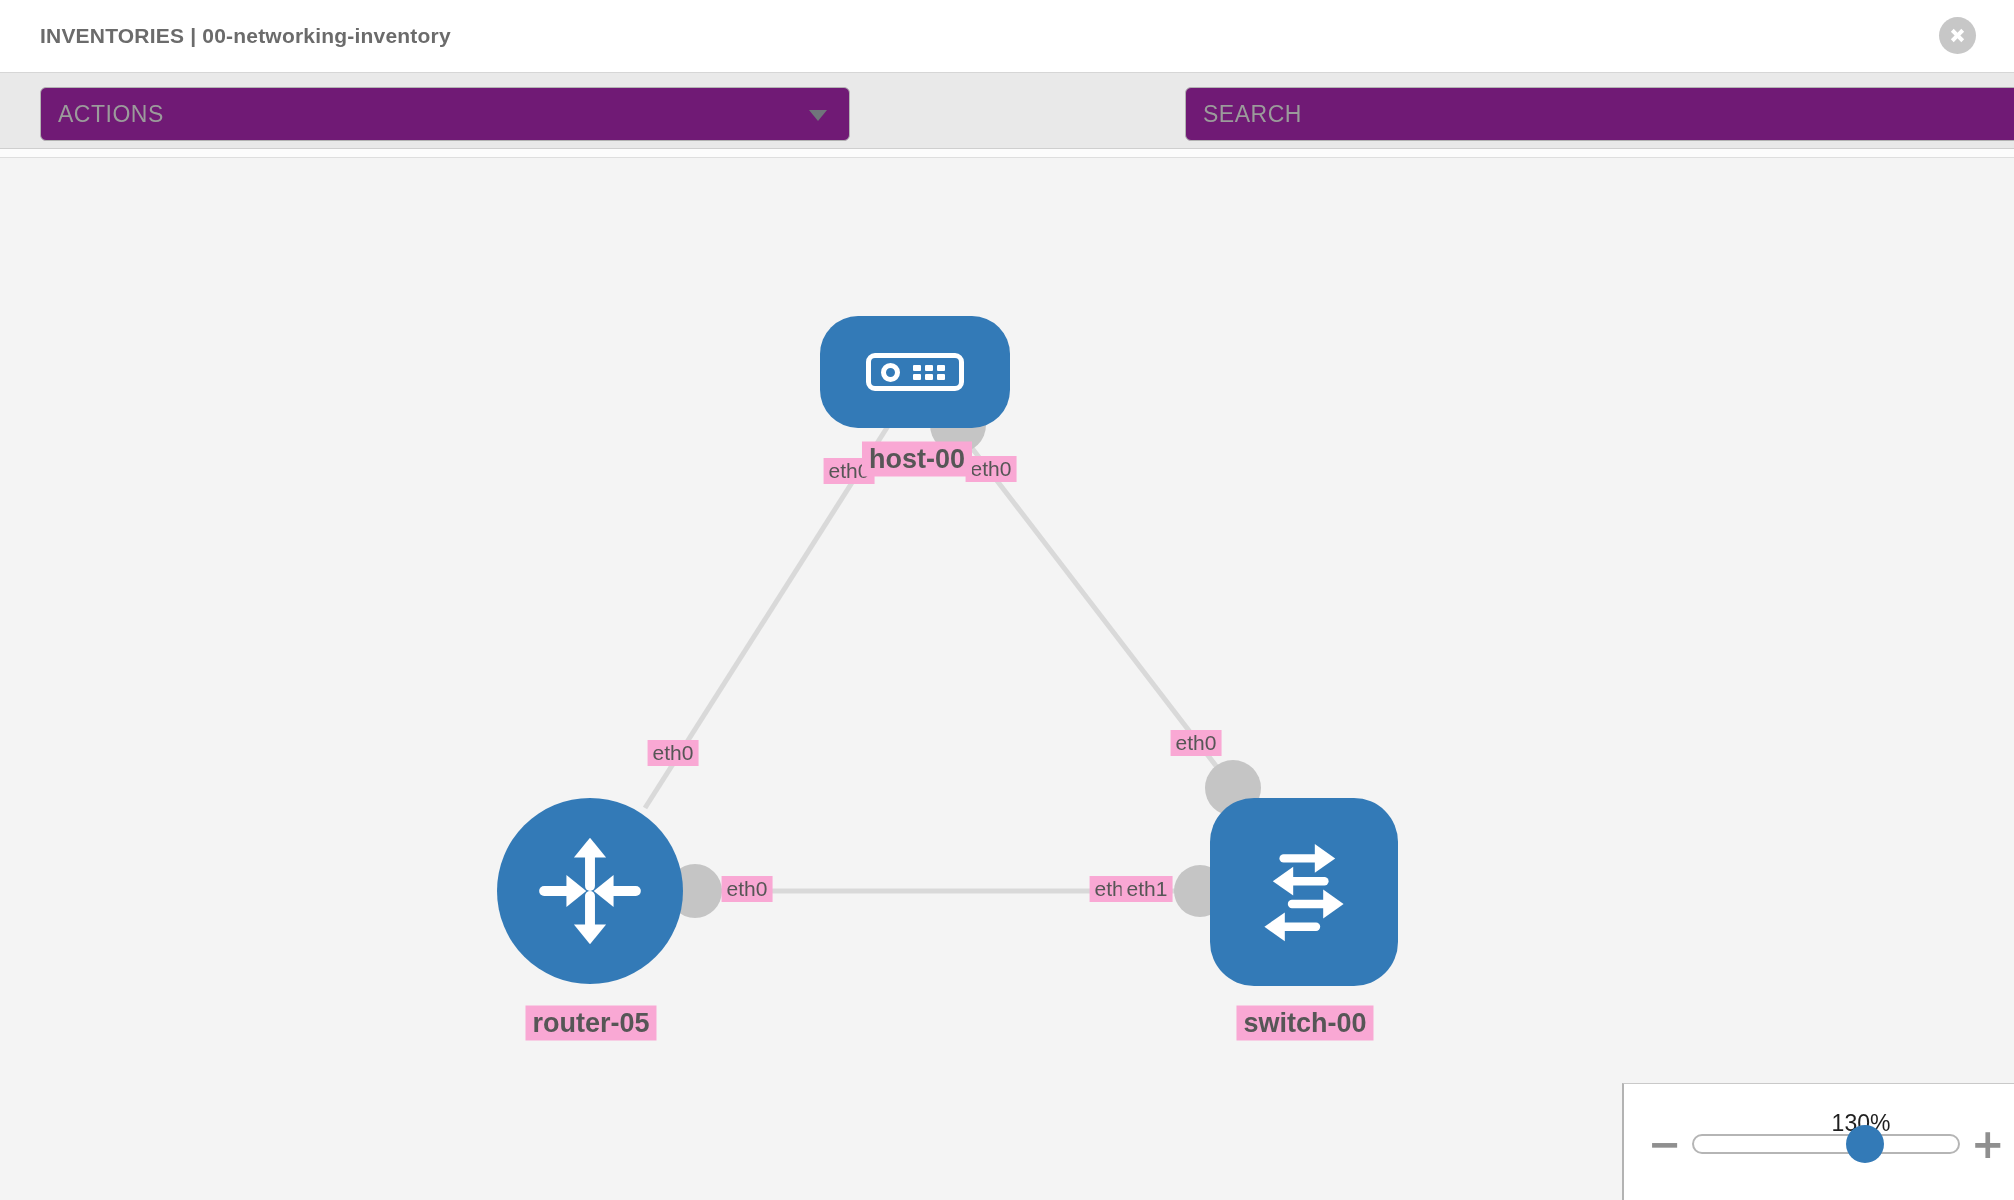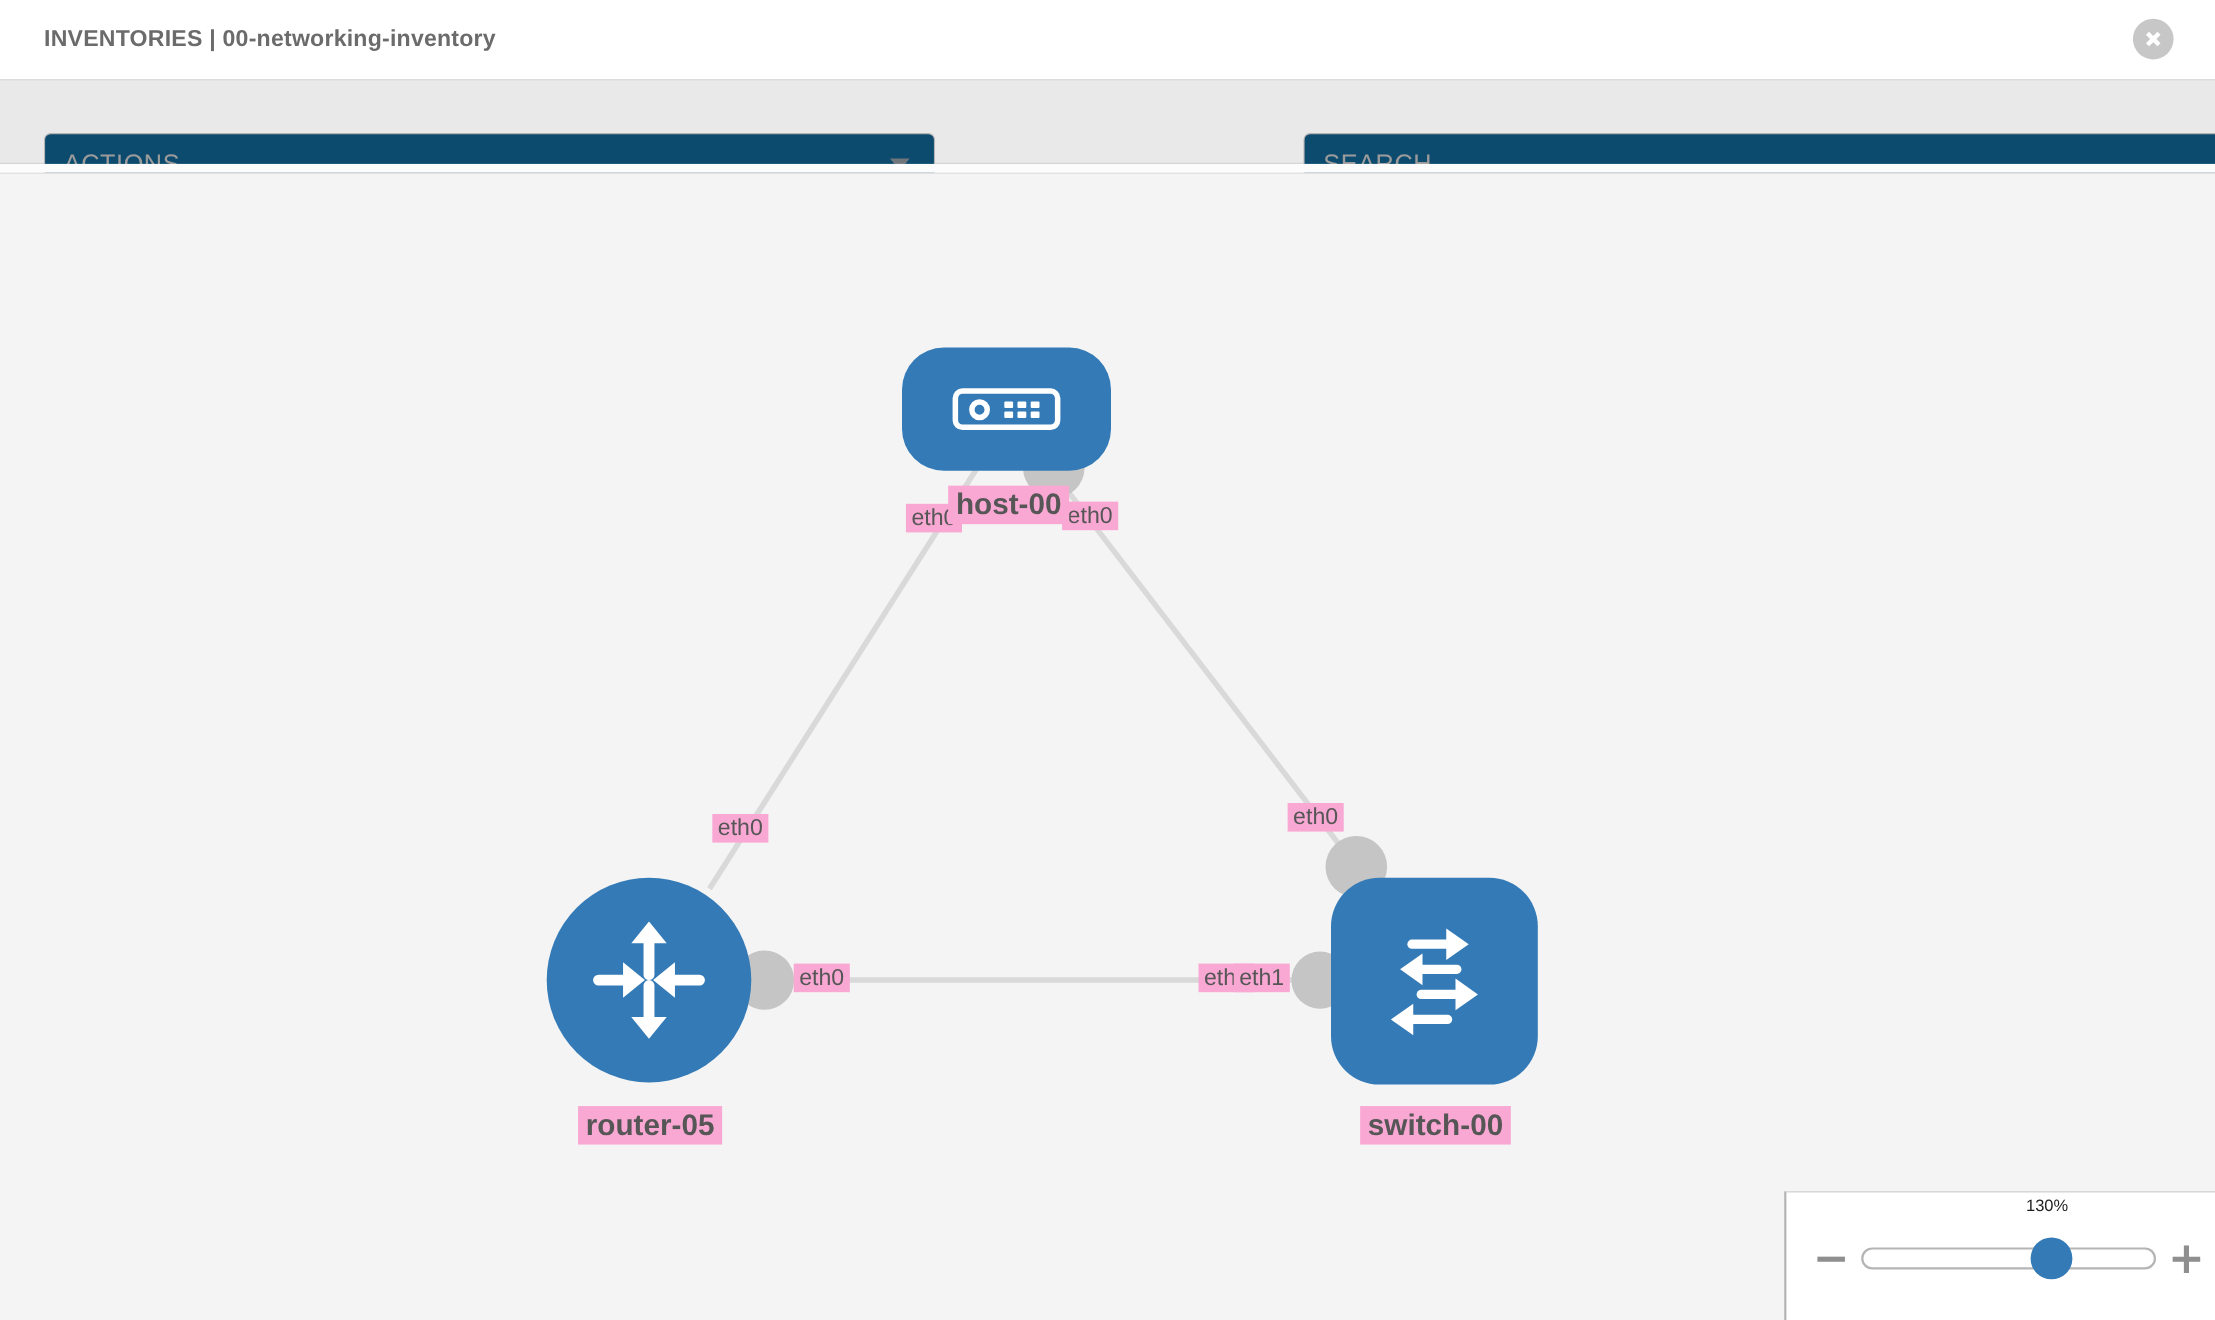--- a/index.html
+++ b/index.html
@@ -7,21 +7,21 @@
   #app { position:relative; width:2014px; height:1200px; overflow:hidden; background:#fff; }
 
   
   .header { position:absolute; left:0; top:0; width:2014px; height:72px; background:#fff; }
   .page-title { position:absolute; left:40px; top:0; line-height:72px; font-size:21px; font-weight:bold; color:#6b6b6b; letter-spacing:.2px; }
   .close-btn { position:absolute; left:1939px; top:17px; width:37px; height:37px; border-radius:50%; background:#c7c7c7; border:none; cursor:pointer; display:flex; align-items:center; justify-content:center; }
   .close-btn svg { width:19px; height:19px; }
 
   
   .toolbar { position:absolute; left:0; top:72px; width:2014px; height:77px; background:#e9e9e9; border-top:1px solid #d6d6d6; border-bottom:1px solid #cfcfcf; }
-  .select-box { position:absolute; top:14px; height:54px; background:#0c4a6e; border:1px solid #b3b3b3; border-radius:6px; display:flex; align-items:center; cursor:pointer;margin-top:34px; }
+  .select-box { position:absolute; top:14px; height:54px; background:#701a75; border:1px solid #b3b3b3; border-radius:6px; display:flex; align-items:center; cursor:pointer; }
   .select-box .sel-label { padding-left:17px; font-size:23px; color:#9b9b9b; letter-spacing:.5px; }
   .caret { position:absolute; right:22px; top:50%; margin-top:-4px; width:0; height:0; border-left:9px solid transparent; border-right:9px solid transparent; border-top:11px solid #70757b; }
   .actions-box { left:40px; width:810px; }
   .search-box { left:1185px; width:884px; }
   .tool-icon-btn { position:absolute; top:95px; width:40px; height:40px; background:none; border:none; cursor:pointer; padding:0; }
   .tool-icon-btn svg { width:36px; height:36px; fill:#7b848e; }
   .wrench-btn { left:1047px; }
   .key-btn { left:1116px; }
 
   
@@ -46,21 +46,21 @@
 
   
   .dlabel { position:absolute; transform:translate(-50%,-50%); background:#f9a8d4; color:#565656; white-space:nowrap; z-index:3; }
   .node-label { font-size:27px; padding:2px 7px; z-index:4;font-weight:bold; }
   .iface-label { font-size:21px; padding:1px 5px; }
   .iface-back { z-index:3; }
   .iface-front { z-index:4; }
 
   
   .zoom-panel { position:absolute; left:1622px; top:1083px; width:392px; height:117px; background:#fff; border-top:1px solid #c9c9c9; border-left:2px solid #b3b3b3; z-index:5; }
-  .zoom-level { position:absolute; left:237px; top:4px; transform:translateX(-50%); font-size:15px; color:#1f1f1f; }
+  .zoom-level { position:absolute; left:237px; top:26px; transform:translateX(-50%); font-size:23px; color:#1f1f1f; }
   .zoom-btn { position:absolute; background:none; border:none; color:#8f8f8f; font-size:40px; font-weight:bold; line-height:40px; cursor:pointer; font-family:"DejaVu Sans",sans-serif; }
   .zoom-minus { left:24px; top:40px; }
   .zoom-plus { left:347px; top:40px; }
   .slider-track { position:absolute; left:68px; top:50px; width:268px; height:20px; background:#fff; border:2px solid #b5b5b5; border-radius:11px; cursor:pointer; }
   .slider-thumb { position:absolute; left:222px; top:41px; width:38px; height:38px; border-radius:50%; background:#337ab7; cursor:grab; }
 </style>
 </head>
 <body>
 
 <div id="app">

